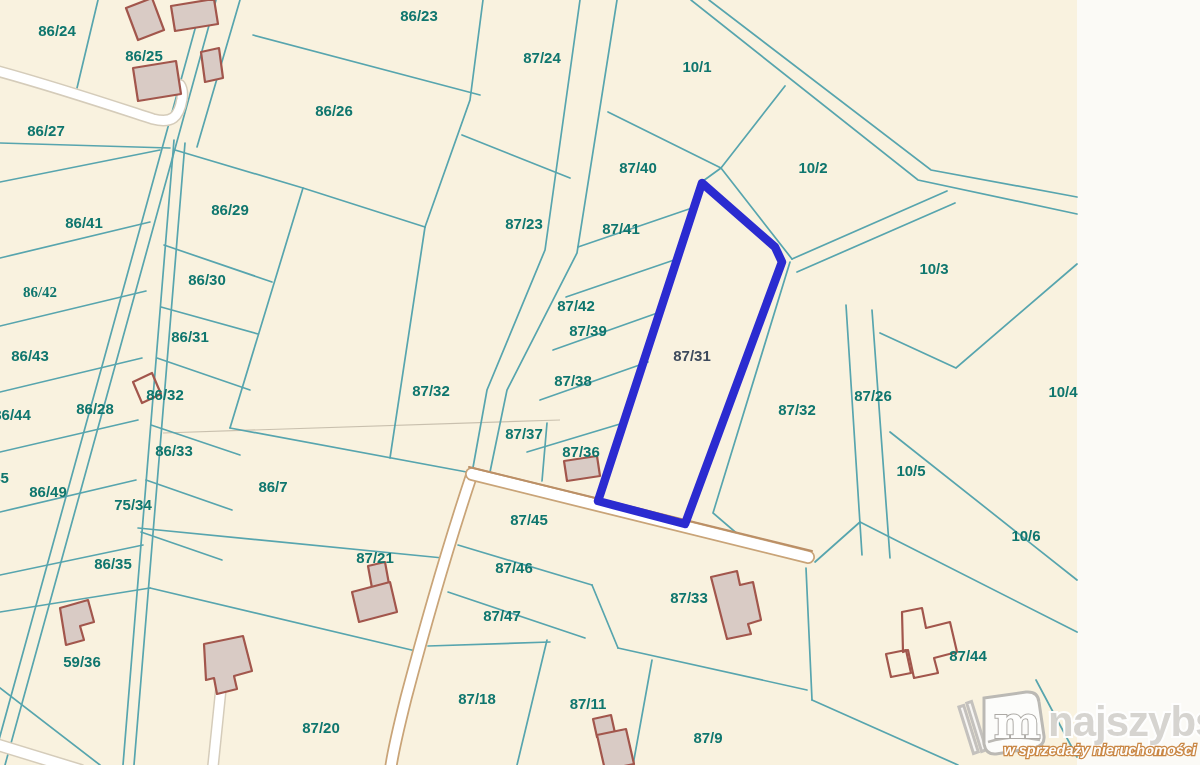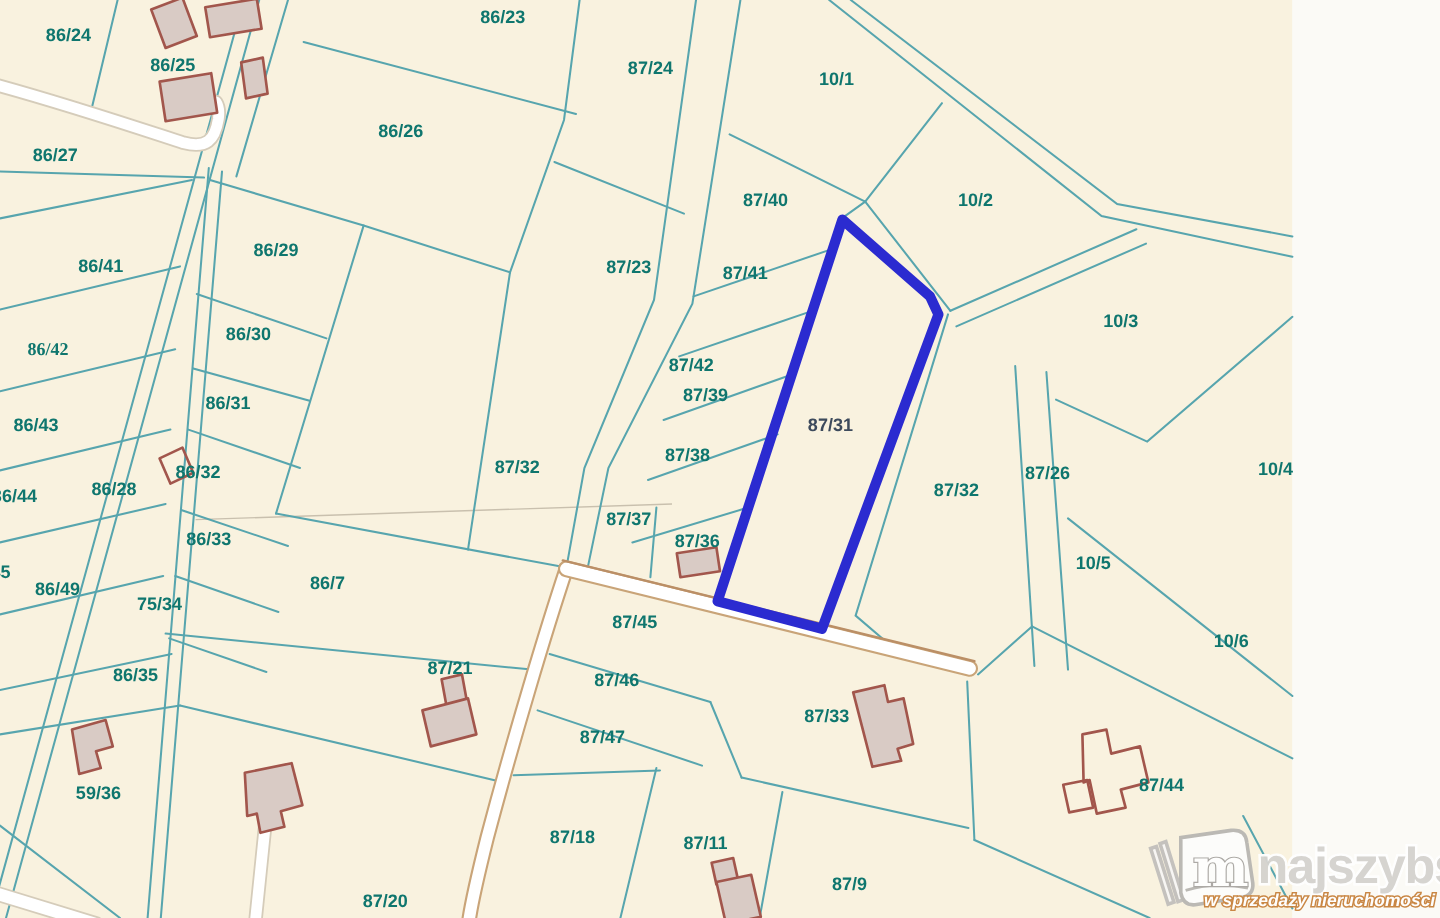--- a/index.html
+++ b/index.html
@@ -184,21 +184,21 @@
       <div class="plabel" style="left: 1026px; top: 535px;">10/6</div>
       <div class="plabel" style="left: 375px; top: 557px;">87/21</div>
       <div class="plabel" style="left: 113px; top: 563px;">86/35</div>
       <div class="plabel" style="left: 514px; top: 567px;">87/46</div>
       <div class="plabel" style="left: 689px; top: 597px;">87/33</div>
       <div class="plabel" style="left: 502px; top: 615px;">87/47</div>
       <div class="plabel" style="left: 936px; top: 655px; margin-left: 32px;">87/44</div>
       <div class="plabel" style="left: 82px; top: 661px;">59/36</div>
       <div class="plabel" style="left: 477px; top: 698px;">87/18</div>
       <div class="plabel" style="left: 588px; top: 703px;">87/11</div>
-      <div class="plabel" style="left: 321px; top: 727px; margin-top: 24px;">87/20</div>
+      <div class="plabel" style="left: 321px; top: 727px;">87/20</div>
       <div class="plabel" style="left: 708px; top: 737px;">87/9</div>
     </div>
 
   <svg id="logo" width="252" height="81" viewBox="0 0 252 81">
     <g>
       <g stroke="#c2c0bc" stroke-width="3" fill="#f7f6f4">
         <path d="M 14,22 L 22,70 L 27,69 L 19,21 Z" transform="rotate(-8 20 45)"></path>
         <path d="M 22,18 L 30,68 L 35,67 L 27,17 Z" transform="rotate(-8 28 42)"></path>
       </g>
       <path d="M 36,14 L 78,8 Q 90,7 91,18 L 96,52 Q 97,62 86,64 L 48,70 Q 38,71 36,60 Z" fill="#fdfdfc" stroke="#b9b7b3" stroke-width="3"></path>

